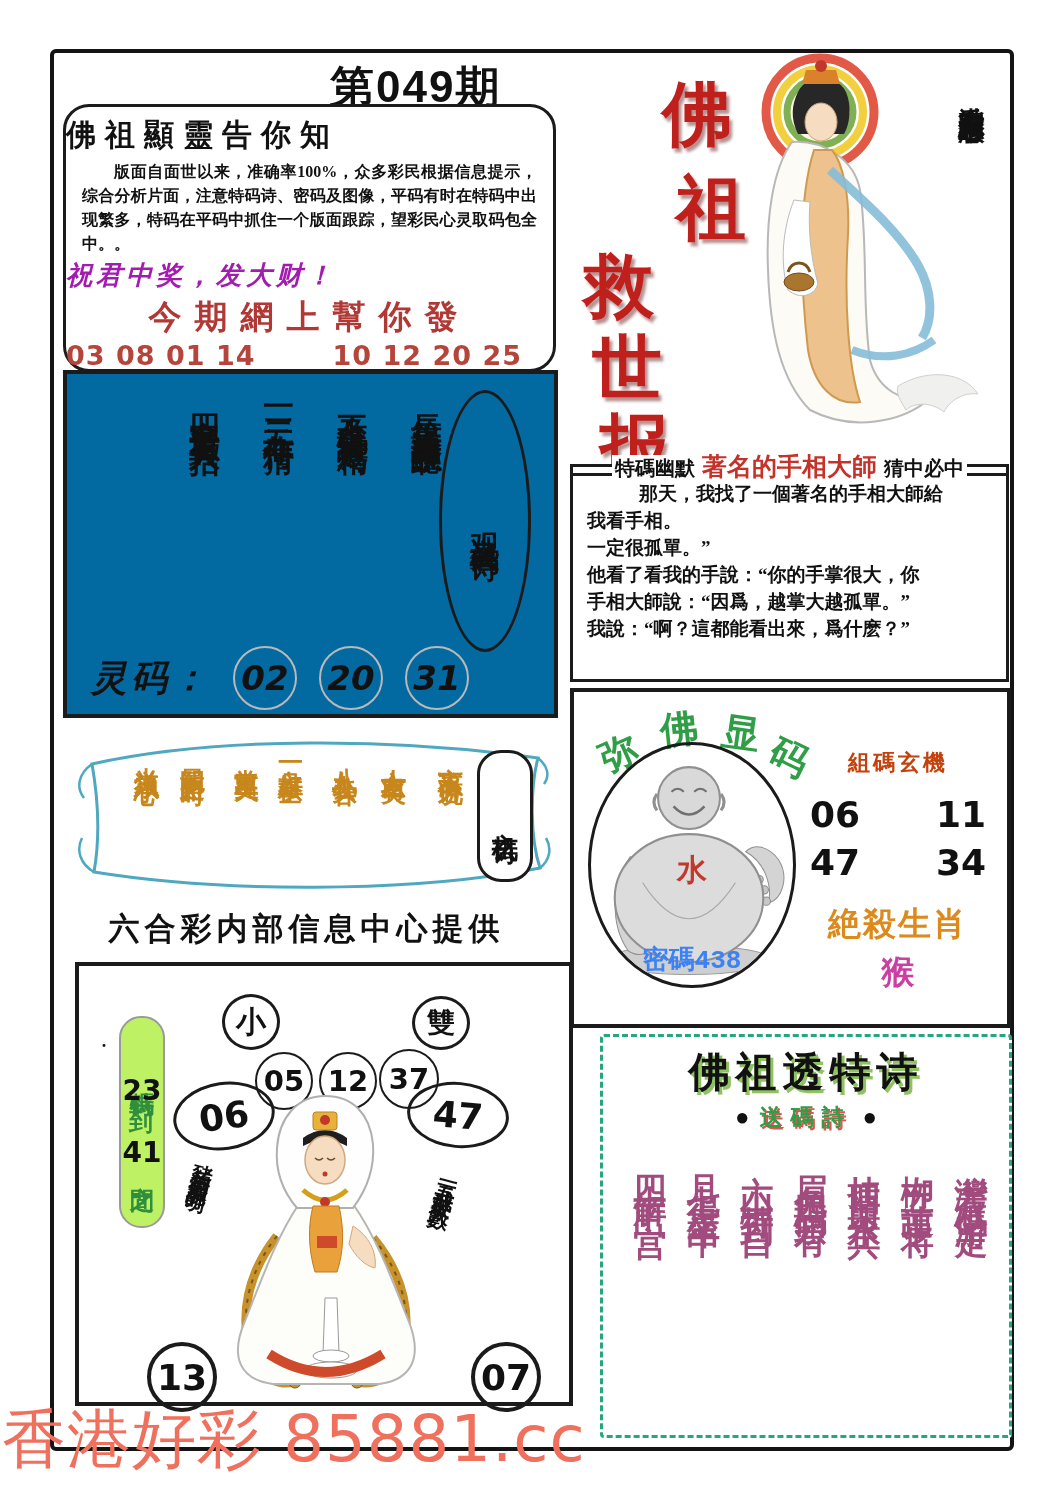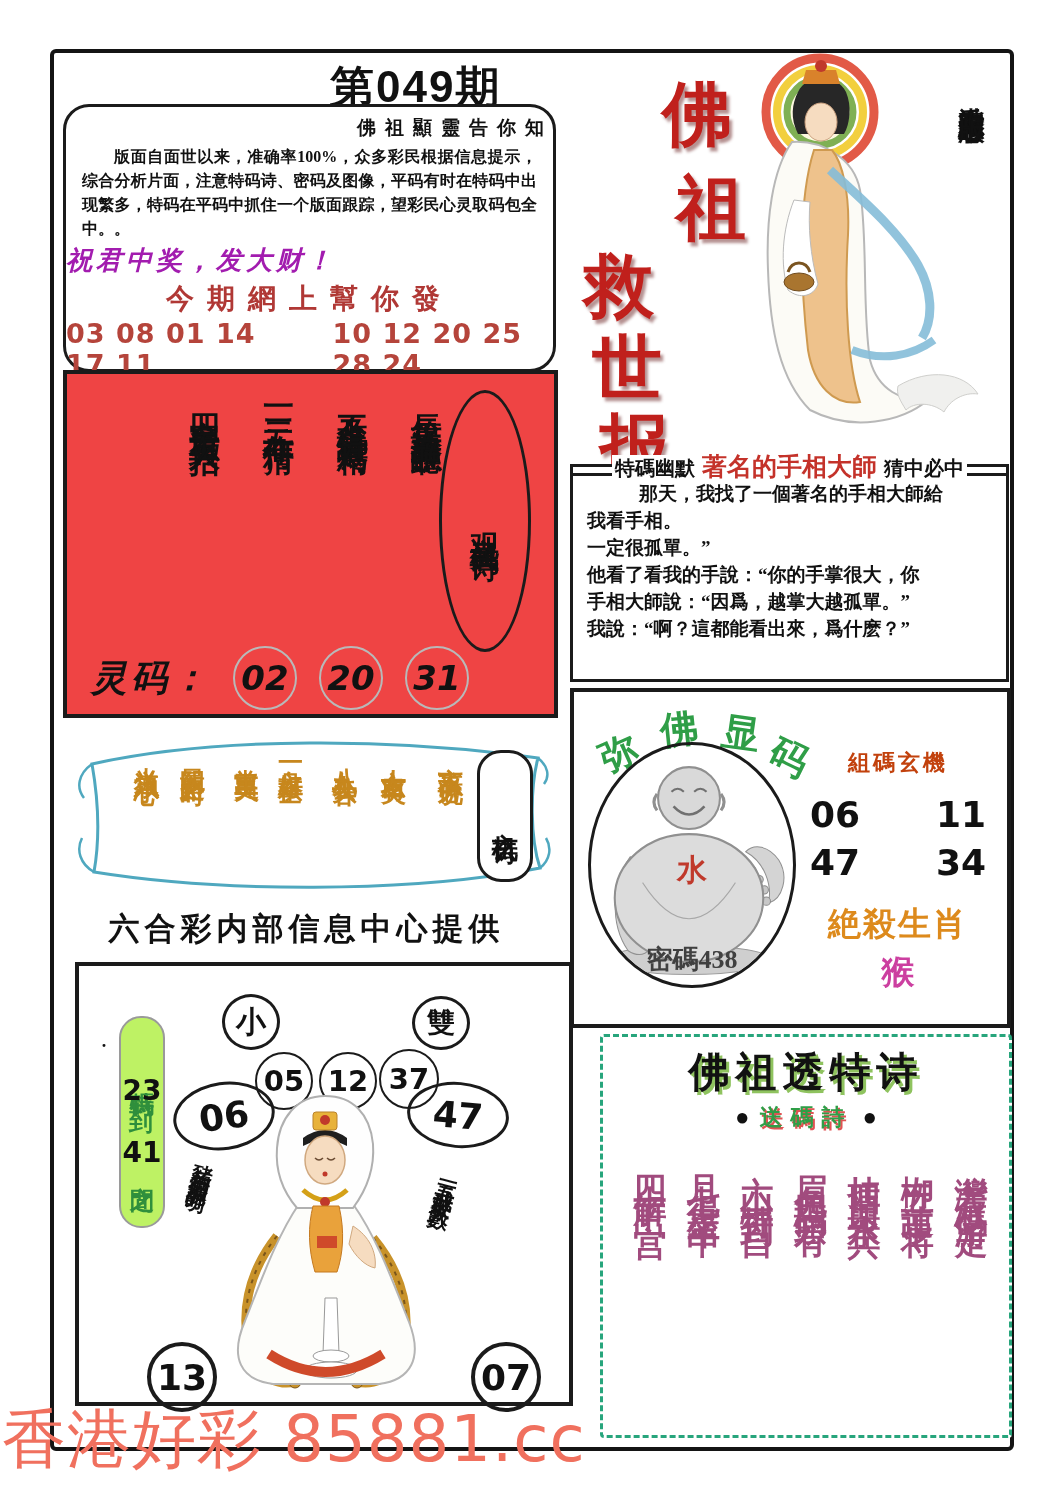--- a/index.html
+++ b/index.html
@@ -10,30 +10,30 @@
 
   
   .page-frame{left:50px;top:49px;width:956px;height:1394px;border:4px solid #141414;border-radius:6px;}
 
   
   .issue-title{left:330px;top:58px;width:230px;font-size:44px;font-weight:bold;letter-spacing:2px;
     font-family:"Liberation Sans","DejaVu Sans",sans-serif;}
 
   
   .notice-box{left:63px;top:104px;width:487px;height:262px;border:3px solid #1b1b1b;border-radius:26px;background:#fff;}
-  .notice-heading{margin-top:8px;font-size:19px;font-weight:bold;letter-spacing:9px;text-align:right;}
+  .notice-heading{margin-top:8px;font-size:30px;font-weight:bold;letter-spacing:9px;text-align:left;}
   .notice-body{margin:4px 16px 0 16px;font-size:16px;font-weight:bold;line-height:1.5;text-align:justify;text-indent:2em;}
   .notice-wish{margin:2px 22px 0 0;text-align:left;font-size:26px;font-weight:bold;font-style:italic;
     color:#a21caf;letter-spacing:4px;}
-  .notice-redhead{margin-top:2px;text-align:center;font-size:28px;font-weight:bold;color:#b03835;letter-spacing:13px;}
+  .notice-redhead{margin-top:2px;text-align:center;font-size:33px;font-weight:bold;color:#b03835;letter-spacing:13px;}
   .notice-numrow{display:flex;justify-content:center;gap:46px;font-family:"DejaVu Sans","Liberation Sans",sans-serif;
     font-size:27px;font-weight:bold;color:#b5443b;line-height:1.15;letter-spacing:1px;}
 
   
-  .lingma-box{left:63px;top:370px;width:487px;height:340px;border:4px solid #1b1b1b;background:#ef4444;}
+  .lingma-box{left:63px;top:370px;width:487px;height:340px;border:4px solid #1b1b1b;background:#0369a1;}
   .lingma-col{position:absolute;top:16px;font-size:31px;font-weight:bold;letter-spacing:5px;}
   .lingma-col.c0{left:116px;} .lingma-col.c1{left:190px;} .lingma-col.c2{left:264px;} .lingma-col.c3{left:338px;}
   .lingma-oval{position:absolute;left:372px;top:16px;width:86px;height:256px;border:3px solid #1b1b1b;
     border-radius:50%;display:flex;align-items:center;justify-content:center;}
   .lingma-oval span{font-size:29px;font-weight:bold;letter-spacing:5px;}
   .lingma-row{position:absolute;left:24px;top:272px;display:flex;align-items:center;gap:22px;}
   .lingma-label{font-size:36px;font-weight:bold;font-style:italic;letter-spacing:4px;}
   .lingma-circle{width:60px;height:60px;border:2px solid #b9b9b9;border-radius:50%;display:flex;align-items:center;
     justify-content:center;font-family:"DejaVu Sans",sans-serif;font-size:34px;font-weight:bold;font-style:italic;}
 
@@ -97,21 +97,21 @@
   
   .buddha-box{left:570px;top:688px;width:433px;height:332px;border:4px solid #1b1b1b;background:#fff;}
   .arc-char{position:absolute;font-size:38px;font-weight:bold;color:#2f9e47;}
   .arc-char.a0{left:26px;top:36px;transform:rotate(-24deg);}
   .arc-char.a1{left:86px;top:12px;transform:rotate(-6deg);}
   .arc-char.a2{left:148px;top:16px;transform:rotate(8deg);}
   .arc-char.a3{left:196px;top:40px;transform:rotate(26deg);}
   .buddha-ellipse{position:absolute;left:14px;top:50px;width:202px;height:240px;border:3px solid #1b1b1b;
     border-radius:50%;overflow:hidden;}
   .belly-char{position:absolute;left:50%;top:52%;transform:translate(-50%,-50%);font-size:30px;font-weight:bold;color:#c0392b;}
-  .secret-code{position:absolute;left:0;right:0;bottom:8px;text-align:center;font-size:26px;font-weight:bold;color:#404040;}
+  .secret-code{position:absolute;left:0;right:0;bottom:8px;text-align:center;font-size:26px;font-weight:bold;color:#3b82f6;font-family:Liberation Mono, monospace;}
   .group-title{position:absolute;left:226px;top:56px;width:196px;text-align:center;font-size:22px;font-weight:bold;
     color:#c2410c;letter-spacing:3px;}
   .group-num-row{position:absolute;left:236px;width:176px;display:flex;justify-content:space-between;
     font-family:"DejaVu Sans",sans-serif;font-size:36px;font-weight:bold;}
   .group-num-row.r0{top:102px;} .group-num-row.r1{top:150px;}
   .kill-title{position:absolute;left:226px;top:210px;width:196px;text-align:center;font-size:33px;font-weight:bold;
     color:#dd8a1c;letter-spacing:2px;}
   .kill-zodiac{position:absolute;left:226px;top:258px;width:196px;text-align:center;font-size:33px;font-weight:bold;color:#cc3fa0;}
 
   

